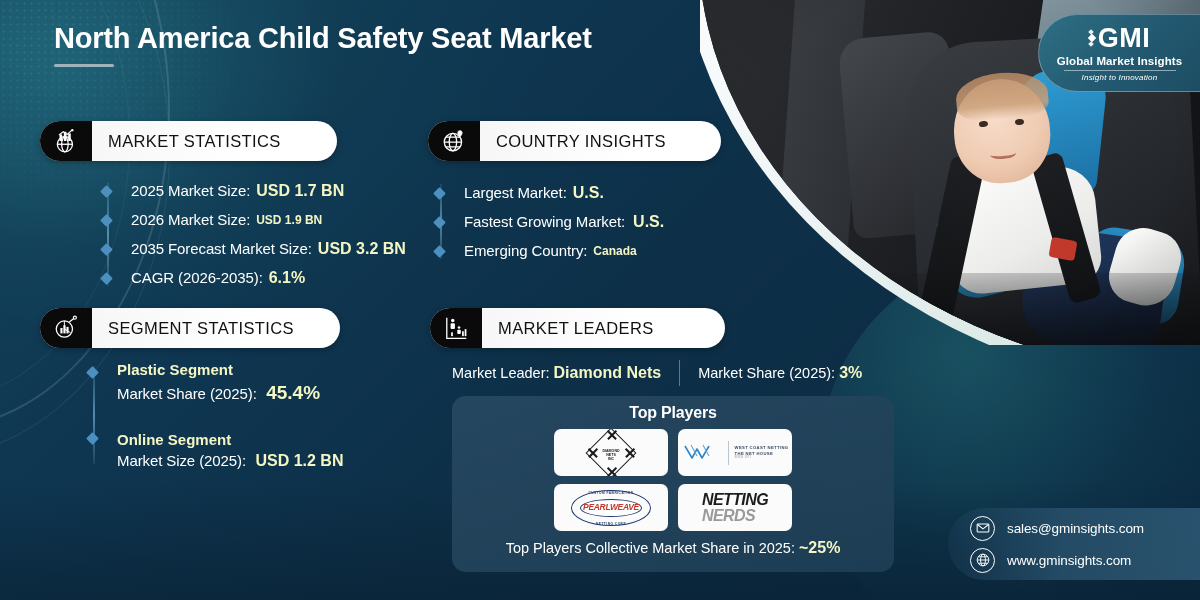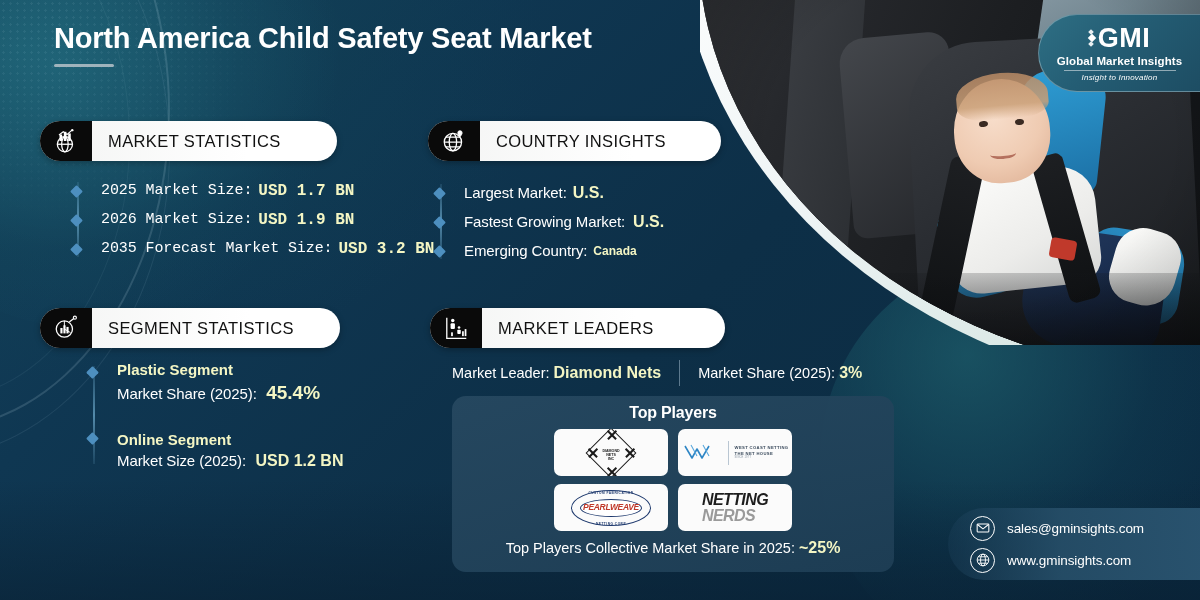--- a/index.html
+++ b/index.html
@@ -418,36 +418,41 @@
       <rect x="6" y="6" width="2.4" height="6" fill="#fff" stroke="none"></rect>
       <rect x="10" y="3.5" width="2.4" height="8.5" fill="#fff" stroke="none"></rect>
       <rect x="14" y="5" width="2.4" height="7" fill="#fff" stroke="none"></rect>
       <path d="M5.5 6.5l4-3 3.5 2.5 4.5-4" stroke="#fff" stroke-width="1"></path>
       <circle cx="17.8" cy="2" r="1.1" fill="#fff" stroke="none"></circle>
     </svg>
   </div>
   <div class="pill-label">MARKET STATISTICS</div>
 </div>
 
-<div class="tl" style="left:77px; top:176px;font-family:Liberation Mono, monospace;">
+<div class="tl" style="left:107px; top:176px;">
   <div class="tl-line"></div>
   <div class="tl-item" style="height:29px; display:flex; align-items:center;">
     <span class="tl-dot"></span>
     <span class="tl-text">2025 Market Size:</span>
     <span class="hl" style="font-size:16px; margin-left:6px;">USD 1.7 BN</span>
   </div>
   <div class="tl-item" style="height:29px; display:flex; align-items:center;">
     <span class="tl-dot"></span>
     <span class="tl-text">2026 Market Size:</span>
-    <span class="hl" style="font-size:16px; margin-left:6px;">USD 1.9 BN</span>
+    <span class="hl" style="font-size:12px; margin-left:6px;">USD 1.9 BN</span>
   </div>
   <div class="tl-item" style="height:29px; display:flex; align-items:center;">
     <span class="tl-dot"></span>
     <span class="tl-text">2035 Forecast Market Size:</span>
     <span class="hl" style="font-size:16px; margin-left:6px;">USD 3.2 BN</span>
+  </div>
+  <div class="tl-item" style="height:29px; display:flex; align-items:center;">
+    <span class="tl-dot"></span>
+    <span class="tl-text">CAGR (2026-2035):</span>
+    <span class="hl" style="font-size:16px; margin-left:6px;">6.1%</span>
   </div>
 </div>
 
 <div class="pill" style="left:428px; top:121px; width:293px;">
   <div class="pill-icon">
     <svg viewBox="0 0 24 24" fill="none" stroke="#fff" stroke-width="1.2">
       <circle cx="11" cy="13" r="8"></circle>
       <ellipse cx="11" cy="13" rx="3.4" ry="8"></ellipse>
       <path d="M3 13h16M4.2 8.5h13.6M4.2 17.5h13.6"></path>
       <path d="M17.5 2.5a2 2 0 0 1 2 2c0 1.5-2 3.6-2 3.6s-2-2.1-2-3.6a2 2 0 0 1 2-2z" fill="#fff" stroke="#fff" stroke-width=".8"></path>

